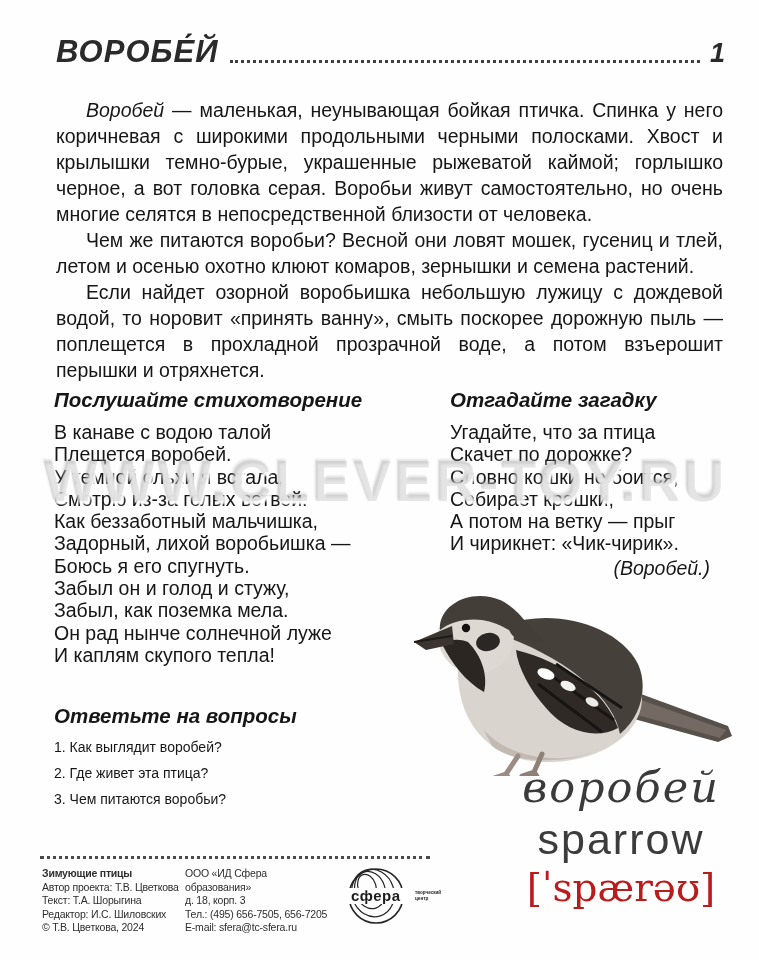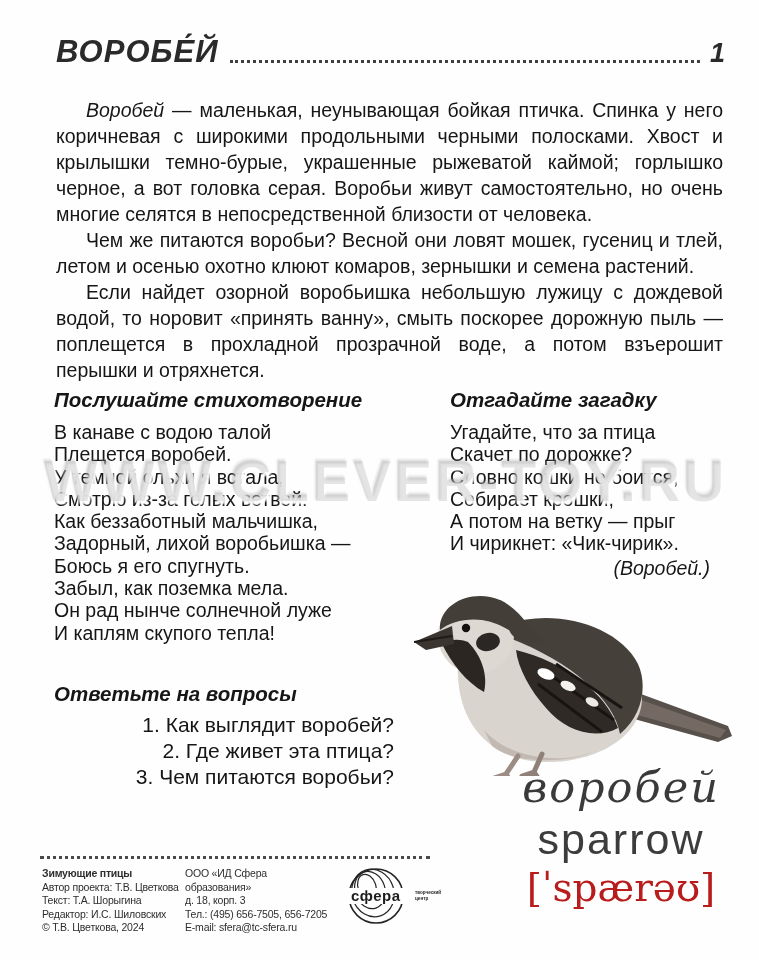--- a/index.html
+++ b/index.html
@@ -45,21 +45,21 @@
   .col-left  { position: absolute; left: 54px;  top: 388px; width: 340px; }
   .col-right { position: absolute; left: 450px; top: 388px; width: 274px; }
   .block-heading {
     margin: 0 0 9px 0; font-size: 20.5px; font-weight: bold; font-style: italic;
     color: #161616; white-space: nowrap;
   }
   .poem-line, .riddle-line {
     font-size: 19.5px; line-height: 22.3px; white-space: nowrap; color: #161616;
   }
   .question-line {
-    font-size: 21px; line-height: 26px; white-space: nowrap; color: #161616; text-align: right;
+    font-size: 14px; line-height: 26px; white-space: nowrap; color: #161616;
   }
   .riddle-answer {
     font-size: 19.5px; font-style: italic; text-align: right;
     margin-top: 2px; padding-right: 14px; color: #161616;
   }
   .questions-block { margin-top: 38px; }
   .questions-block .block-heading { margin-bottom: 6px; }
 
   
   .bird-figure { position: absolute; left: 396px; top: 580px; width: 348px; height: 196px; }
@@ -125,20 +125,21 @@
   <div class="col-left">
     <h2 class="block-heading">Послушайте стихотворение</h2>
     <div>
         <div class="poem-line">В канаве с водою талой</div>
         <div class="poem-line">Плещется воробей.</div>
         <div class="poem-line">У темной ольхи я встала,</div>
         <div class="poem-line">Смотрю из-за голых ветвей.</div>
         <div class="poem-line">Как беззаботный мальчишка,</div>
         <div class="poem-line">Задорный, лихой воробьишка —</div>
         <div class="poem-line">Боюсь я его спугнуть.</div>
+        <div class="poem-line">Забыл он и голод и стужу,</div>
         <div class="poem-line">Забыл, как поземка мела.</div>
         <div class="poem-line">Он рад нынче солнечной луже</div>
         <div class="poem-line">И каплям скупого тепла!</div>
       </div>
 
     <div class="questions-block">
       <h2 class="block-heading">Ответьте на вопросы</h2>
       <div>
           <div class="question-line">1. Как выглядит воробей?</div>
           <div class="question-line">2. Где живет эта птица?</div>

